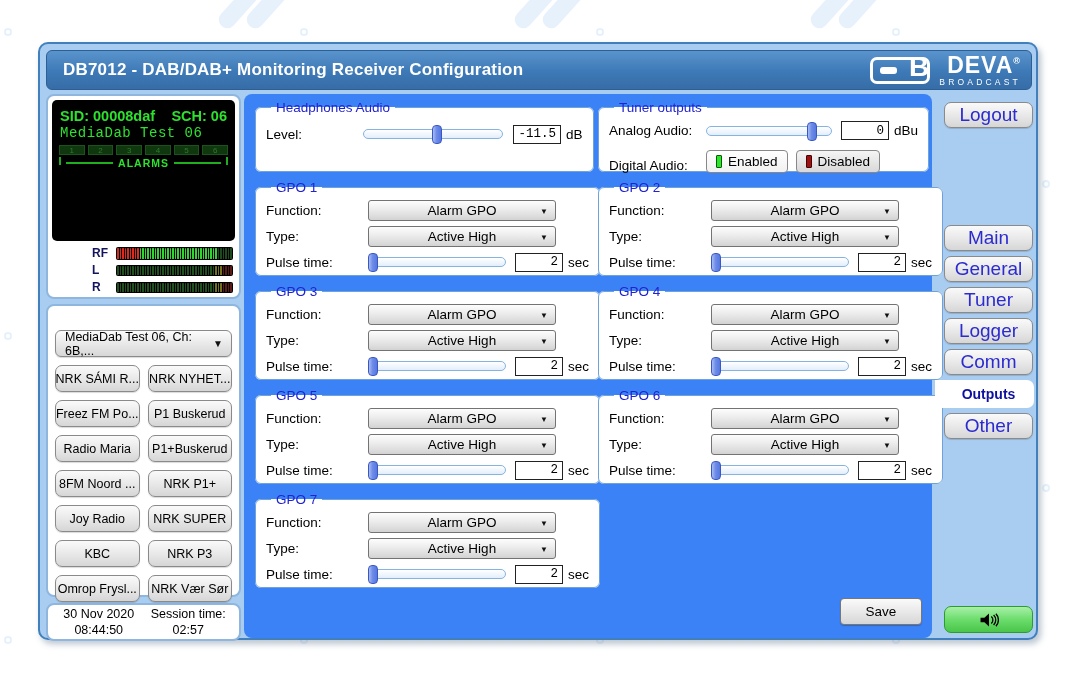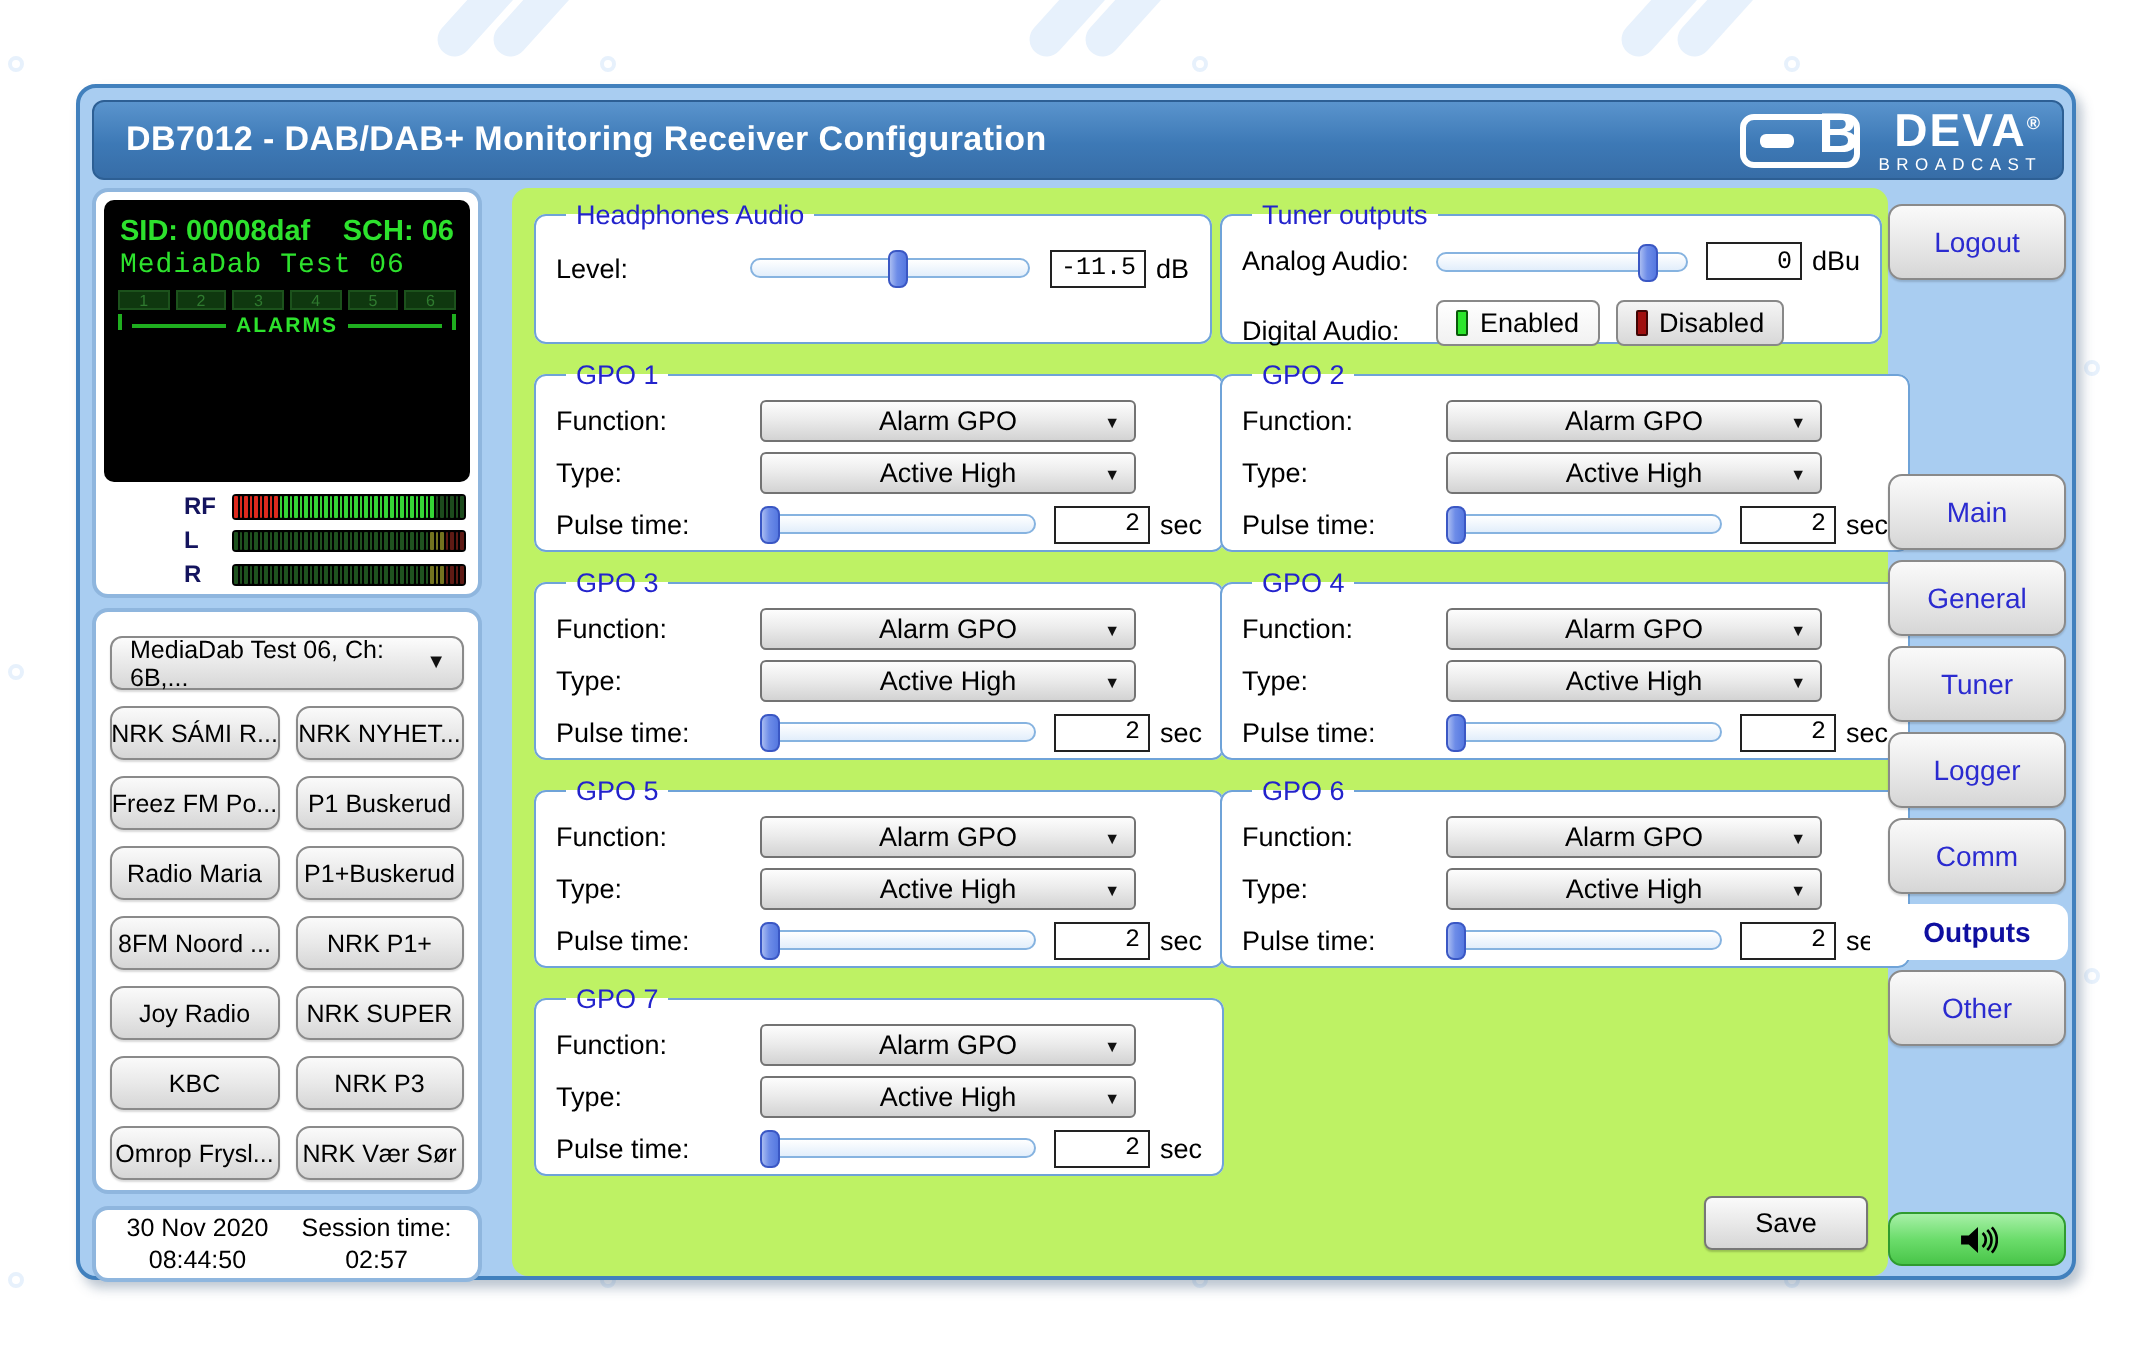--- a/index.html
+++ b/index.html
@@ -68,42 +68,42 @@
   .alarm-label .line { flex:1; height:2px; background:#1fae1f; }
   .alarm-label .txt { color:#2de22d; font-size:10.5px; font-weight:bold; letter-spacing:1px; }
 
   .meters { padding:5px 2px 0 4px; }
   .meter-row { display:flex; align-items:center; margin-bottom:3px;margin-left:36px; }
   .meter-row .mlabel { width:24px; font-size:12px; font-weight:bold; color:#14145e; }
   .meter-bar { flex:1; background:#000; border-radius:2px; padding:1px;
                display:flex; gap:1px; height:13px; }
   .meter-bar span { flex:1; border-radius:.5px; }
 
-  .stationsbox { margin-top:5px; height:293px; padding:12px 7px; display:flex;
+  .stationsbox { margin-top:5px; height:293px; padding:24px 7px; display:flex;
                  flex-direction:column; gap:8px; }
   .station-select { height:27px; border:1px solid #8a8a8a; border-radius:6px;
                     background:linear-gradient(180deg,#fcfcfc,#e9e9e9 50%,#d7d7d7);
                     display:flex; align-items:center; padding:0 8px 0 9px;
                     font-size:12.5px; color:#000; cursor:pointer;
                     box-shadow:0 1px 1px rgba(0,0,0,.15); }
   .station-select .arr { margin-left:auto; font-size:10px; color:#111; }
   .station-grid { display:grid; grid-template-columns:1fr 1fr; column-gap:8px; row-gap:8px; }
   .station-btn { height:27px; border:1px solid #8a8a8a; border-radius:7px;
                  background:linear-gradient(180deg,#fafafa,#e9e9e9 50%,#d6d6d6);
                  font-size:12.5px; color:#000; display:flex; align-items:center;
                  justify-content:center; cursor:pointer; white-space:nowrap;
                  overflow:hidden; box-shadow:0 1px 1px rgba(0,0,0,.15); }
 
   .clockbox { margin-top:6px; height:38px; display:flex; align-items:center;
               padding:2px 6px; font-size:12.5px; color:#000; }
   .clock-col { flex:1; display:flex; flex-direction:column; align-items:center; line-height:1.3; }
 
   
-  .mainpanel { position:absolute; left:216px; top:50px; width:688px; height:544px;
-               background:#bef264; border-radius:8px; }
+  .mainpanel { position:absolute; left:204px; top:50px; width:688px; height:544px;
+               background:#3b82f6; border-radius:8px; }
   .fs-grid { display:grid; grid-template-columns:330px 330px; column-gap:13px;
              row-gap:8px; padding:6px 0 0 11px; }
   fieldset.fs { border:1px solid #6fa3d8; border-radius:6px; padding:2px 10px 6px;
                 background:#fff; }
   fieldset.fs legend { color:#2323cc; font-size:13.5px; padding:0 5px; margin-left:5px; }
   .fs-audio { height:72px; }
   .fs-gpo { height:96px; }
   .frow { display:flex; align-items:center; height:26px; }
   .fs-audio .frow { height:34px; }
   .frow .flabel { width:97px; font-size:13.5px; color:#000; flex:none; }
@@ -140,23 +140,23 @@
   .led-red   { background:#a01010; border:1px solid #400505; }
 
   .savebtn { position:absolute; right:10px; bottom:13px; width:82px; height:27px;
              border:1px solid #777; border-radius:4px; font-size:13.5px; color:#000;
              background:linear-gradient(180deg,#fafafa,#e9e9e9 50%,#d6d6d6);
              display:flex; align-items:center; justify-content:center; cursor:pointer;
              box-shadow:0 1px 1px rgba(0,0,0,.2); }
 
   
   .sidebar { position:absolute; left:903px; top:50px; width:91px; height:544px; }
-  .sbtn { height:38px; border:1px solid #8a8a8a; border-radius:7px; margin:0 1px 5px;
+  .sbtn { height:26px; border:1px solid #8a8a8a; border-radius:7px; margin:0 1px 5px;
           background:linear-gradient(180deg,#fafafa,#e9e9e9 50%,#d6d6d6);
-          color:#2b2bd0; font-size:14px; display:flex; align-items:center;
+          color:#2b2bd0; font-size:19px; display:flex; align-items:center;
           justify-content:center; cursor:pointer; box-shadow:0 1px 1px rgba(0,0,0,.15); }
   .logoutbtn { margin-top:8px; margin-bottom:97px; }
   .tab-active { height:28px; background:#fff; border:none; border-radius:0 7px 7px 0;
                 margin:0 0 5px -8px; padding-left:8px; color:#0f0fa0; font-weight:bold;
                 font-size:14px; display:flex; align-items:center; justify-content:center;
                 cursor:pointer; box-shadow:none; }
   .speakerbtn { position:absolute; left:1px; right:1px; bottom:5px; height:27px;
                 border:1px solid #2f9b2f; border-radius:7px;
                 background:linear-gradient(180deg,#a8f0a8,#6cdd6c 50%,#49c549);
                 display:flex; align-items:center; justify-content:center; cursor:pointer; }

